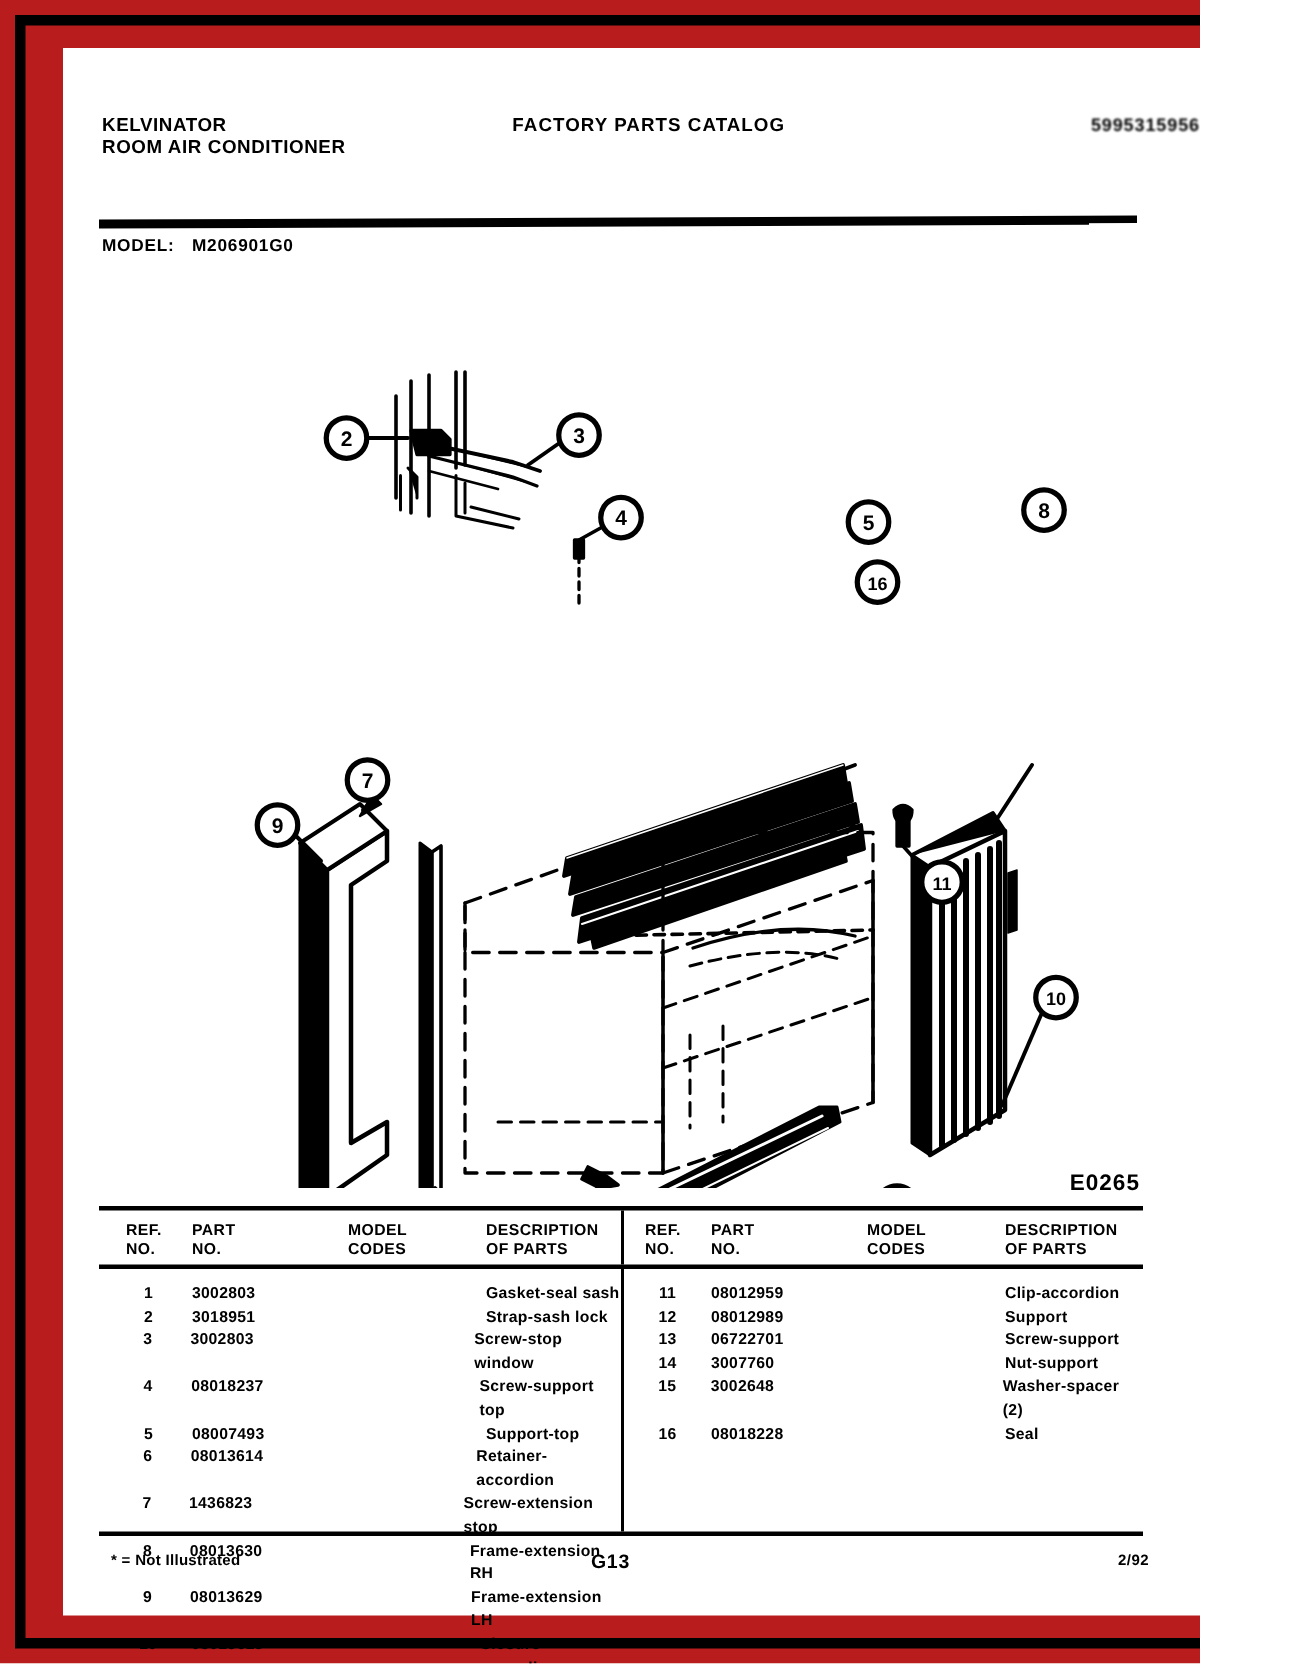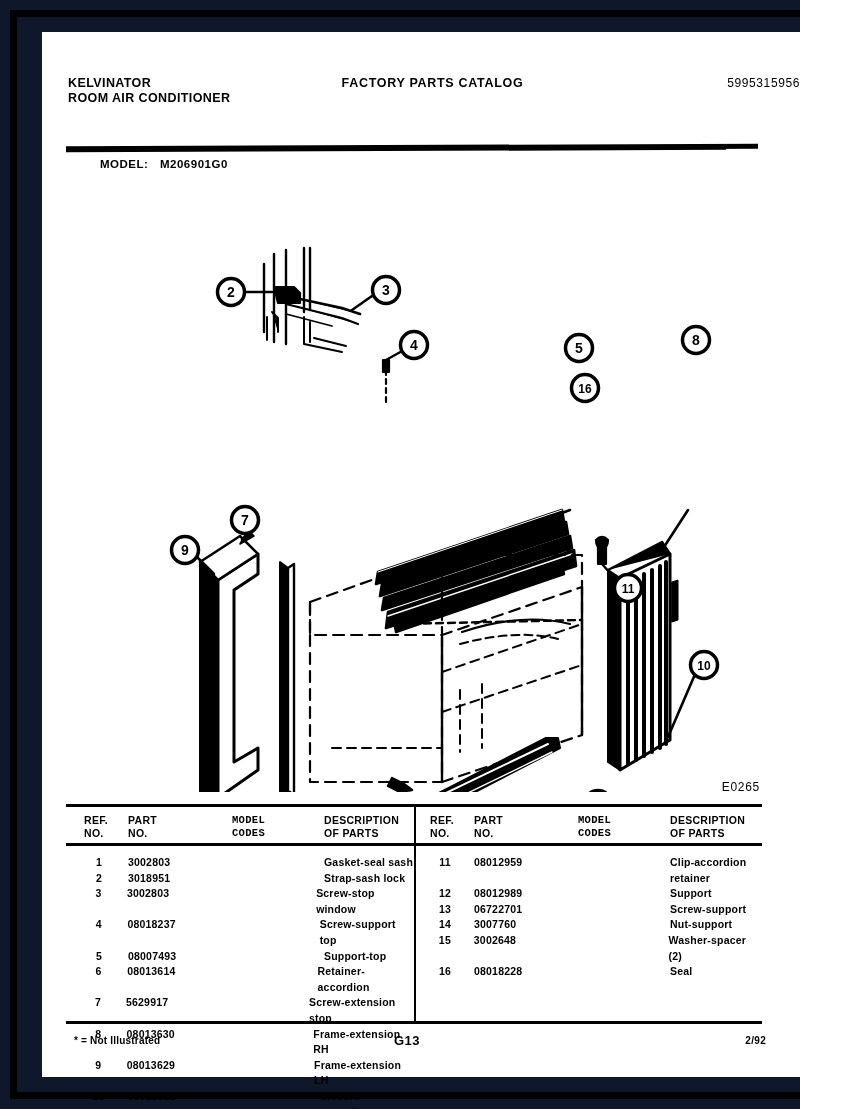--- a/index.html
+++ b/index.html
@@ -5,21 +5,21 @@
   html,body{margin:0;padding:0;background:#ffffff;}
   body{
     width:864px;height:1109px;
     font-family:"Liberation Sans", sans-serif;
     color:#000;
     -webkit-font-smoothing:none;
   }
   .page{
     position:relative;
     width:800px;height:1109px;
-    background:#0f172a;
+    background:#b91c1c;
     overflow:hidden;
   }
   
   .frame-outer{
     position:absolute;
     left:10px;top:10px;
     width:844px;height:1089px;
     border:7px solid #000;
     box-sizing:border-box;
   }
@@ -43,50 +43,49 @@
   }
   .brand div{white-space:nowrap;}
   .catalog-title{
     position:absolute;left:1px;right:0;top:44px;
     text-align:center;
     font-size:12.5px;font-weight:bold;letter-spacing:.7px;
     filter:blur(.35px);
   }
   .catalog-number{
     position:absolute;right:22px;top:44px;
-    font-size:12px;font-weight:normal;letter-spacing:.6px;
+    font-size:12px;font-weight:bold;letter-spacing:.6px;
     filter:blur(.6px);
     margin-left:21px;
   }
   .rule{
     position:absolute;left:24px;top:113px;
     width:692px;height:5px;background:#000;
     transform:skewY(-.22deg);
   }
   .rule:after{
     content:"";position:absolute;left:0;top:4px;
     width:660px;height:2px;background:#000;
   }
   .model-line{
     position:absolute;left:26px;top:126px;
     font-size:11.5px;font-weight:bold;letter-spacing:.5px;
     filter:blur(.4px);
-    margin-left:32px;
   }
   .model-line .lbl{display:inline-block;width:60px;}
 
   
   .diagram{
     position:absolute;left:0;top:160px;
     width:780px;height:600px;
   }
   .diagram svg{display:block;}
   .diagram-code{
     position:absolute;right:62px;top:588px;
-    font-size:12px;font-weight:normal;letter-spacing:.7px;
+    font-size:15px;font-weight:bold;letter-spacing:.7px;
     filter:blur(.4px);
   }
 
   
   .table-wrap{
     position:absolute;left:24px;top:772px;
     width:696px;
   }
   .tbl-top-rule{width:100%;height:3px;background:#000;}
   .tbl-head{
@@ -102,21 +101,21 @@
     position:absolute;left:50%;top:0;
     width:2px;height:100%;background:#000;
   }
   .hcell{
     font-size:10.5px;font-weight:bold;line-height:12.5px;
     letter-spacing:.3px;
     filter:blur(.3px);
   }
   .c-ref{width:44px;}
   .c-part{width:104px;}
-  .c-code{width:92px;font-family:Liberation Mono, monospace;}
+  .c-code{width:92px;}
   .c-desc{width:auto;}
   .rows{position:relative;display:flex;padding-top:9px;height:175px;box-sizing:border-box;}
   .row{
     display:flex;
     font-size:10.5px;font-weight:bold;line-height:15.6px;
     letter-spacing:.2px;
     filter:blur(.3px);
   }
   .row .c-ref{text-align:center;width:30px;padding-right:14px;}
   .row .c-part{width:104px;}
@@ -492,21 +491,21 @@
               <div class="c-desc">Support-top</div>
             </div>
             <div class="row">
               <div class="c-ref">6</div>
               <div class="c-part">08013614</div>
               <div class="c-code"></div>
               <div class="c-desc">Retainer-accordion</div>
             </div>
             <div class="row">
               <div class="c-ref">7</div>
-              <div class="c-part">5629917</div>
+              <div class="c-part">1436823</div>
               <div class="c-code"></div>
               <div class="c-desc">Screw-extension stop</div>
             </div>
             <div class="row">
               <div class="c-ref">8</div>
               <div class="c-part">08013630</div>
               <div class="c-code"></div>
               <div class="c-desc">Frame-extension RH</div>
             </div>
             <div class="row">
@@ -521,26 +520,20 @@
               <div class="c-code"></div>
               <div class="c-desc">Closure-accordion</div>
             </div>
           </div>
         <div class="half right" id="rows-right">
             <div class="row">
               <div class="c-ref">11</div>
               <div class="c-part">08012959</div>
               <div class="c-code"></div>
               <div class="c-desc">Clip-accordion</div>
-            </div>
-            <div class="row">
-              <div class="c-ref"></div>
-              <div class="c-part"></div>
-              <div class="c-code"></div>
-              <div class="c-desc">retainer</div>
             </div>
             <div class="row">
               <div class="c-ref">12</div>
               <div class="c-part">08012989</div>
               <div class="c-code"></div>
               <div class="c-desc">Support</div>
             </div>
             <div class="row">
               <div class="c-ref">13</div>
               <div class="c-part">06722701</div>

